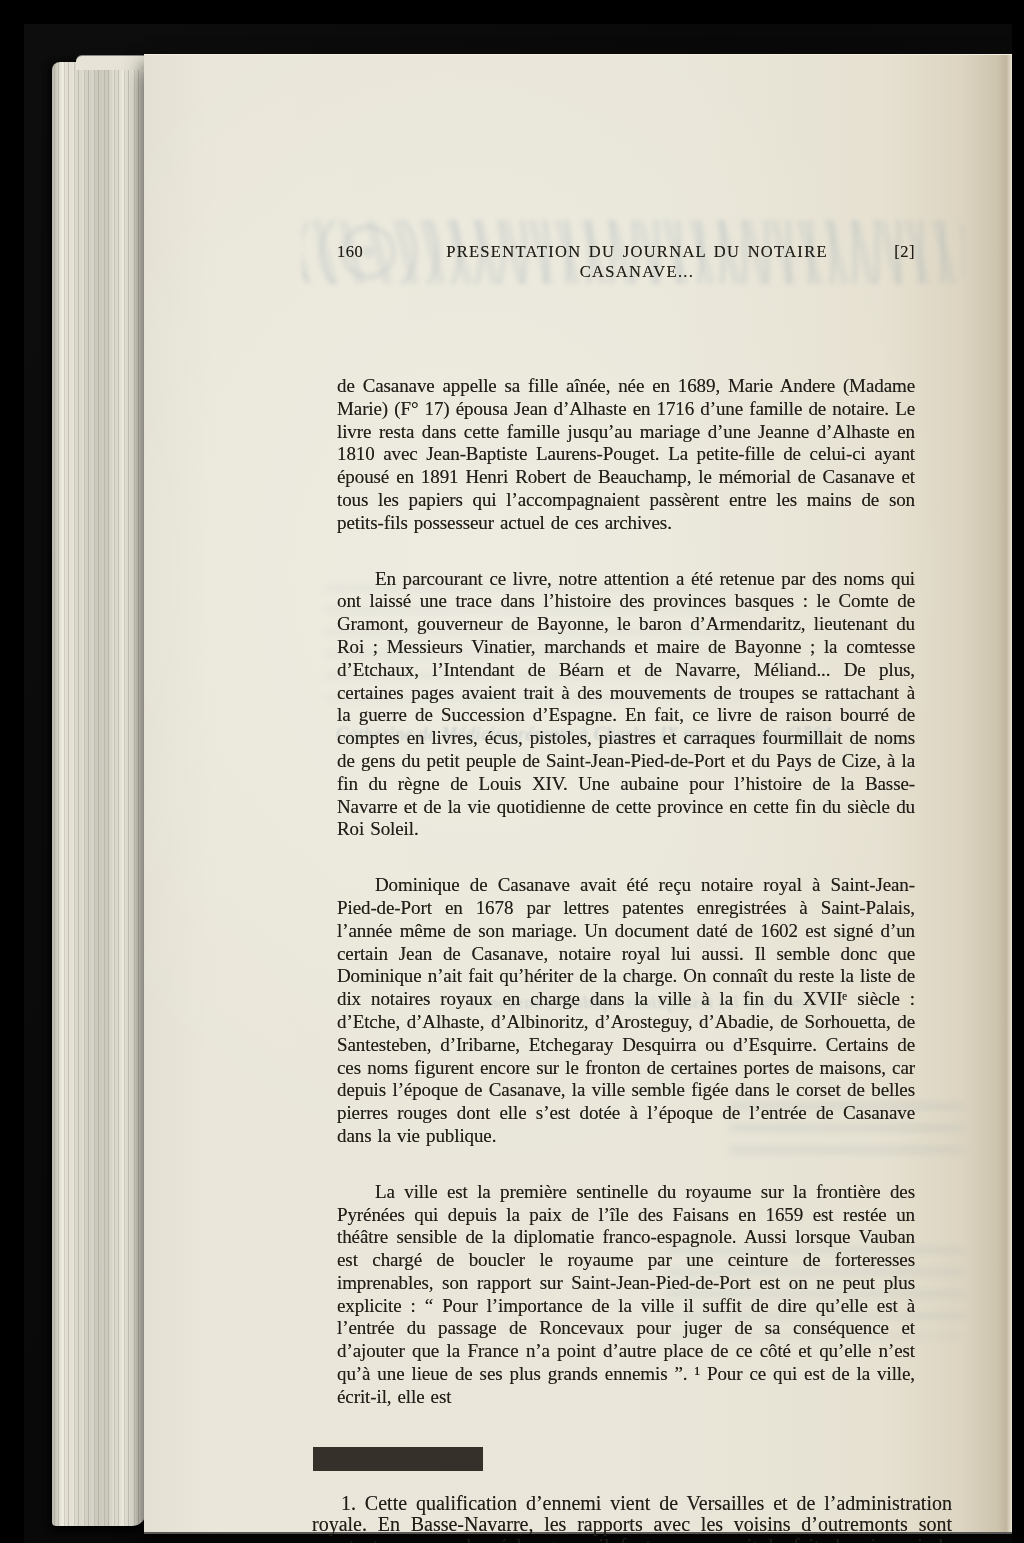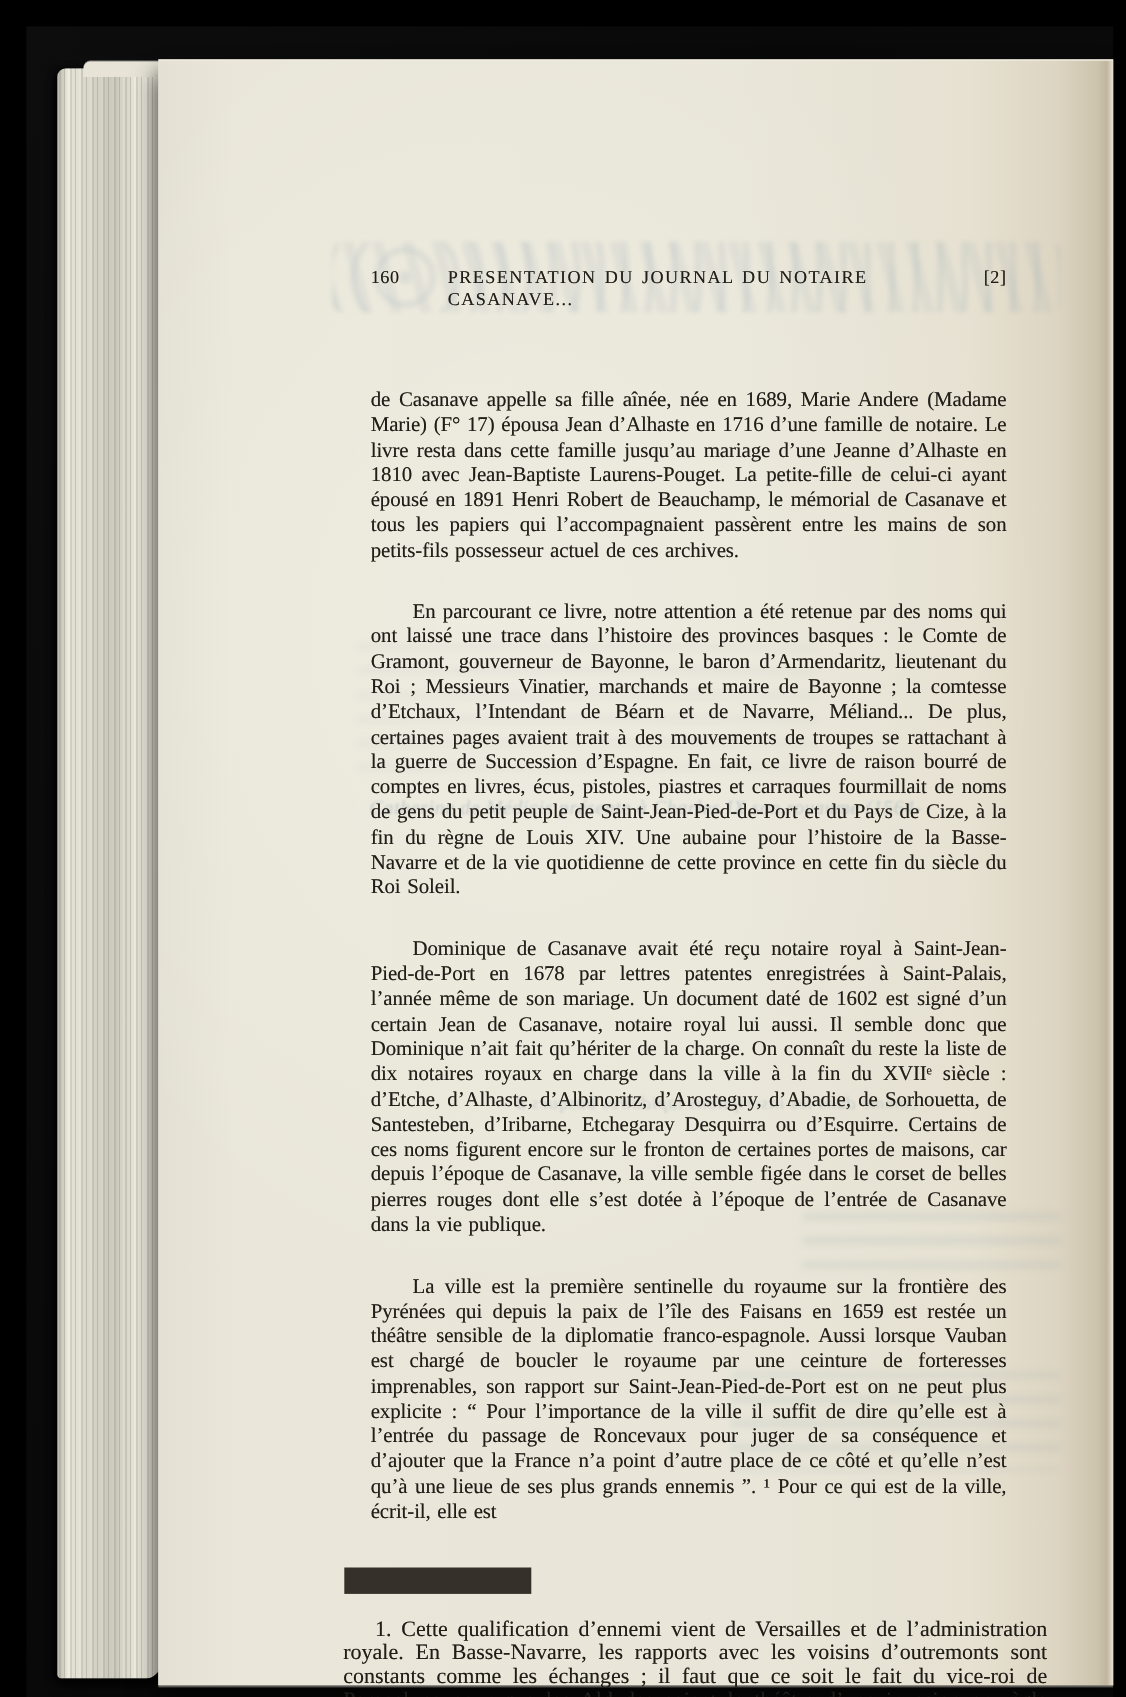--- a/index.html
+++ b/index.html
@@ -76,28 +76,28 @@
 
   
   .content{
     position:absolute;left:277px;top:182px;width:650px;color:var(--ink);
     text-shadow:0 0 .4px rgba(33,28,22,.55);
   }
   .running-header{
     display:flex;align-items:baseline;font-size:16.5px;
   }
   .running-header .num{width:70px;letter-spacing:.5px;}
-  .running-header .title{flex:1;text-align:left;letter-spacing:1.3px;word-spacing:2px;}
+  .running-header .title{flex:1;text-align:center;letter-spacing:1.3px;word-spacing:2px;}
   .running-header .marker{width:48px;text-align:right;letter-spacing:.5px;}
 
   .body-text p{
     font-size:19px;line-height:22.8px;text-align:justify;
     letter-spacing:-0.1px;word-spacing:1.4px;margin-top:9px;
   }
-  .body-text p.first{margin-top:23px;text-indent:0;}
+  .body-text p.first{margin-top:45px;text-indent:0;}
   .body-text p.indent{text-indent:38px;}
 
   .footnote-rule{
     width:170px;height:3px;background:#35302a;margin-top:14px;
   }
   p.footnote{
     margin-top:10px;margin-left:-13px;width:664px;
     font-size:20px;line-height:21.7px;text-align:justify;
     text-indent:29px;word-spacing:1.6px;
   }

